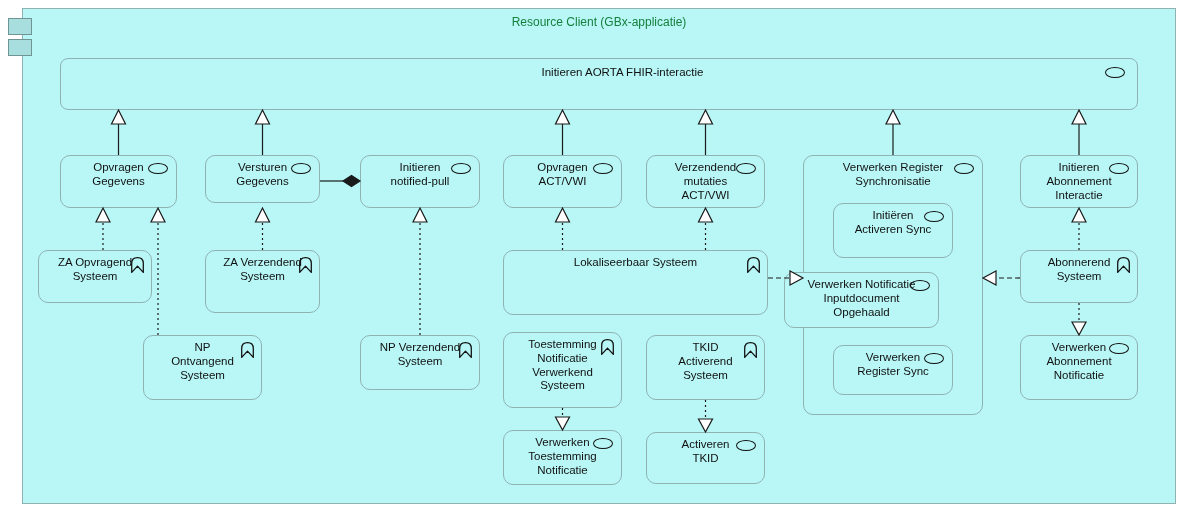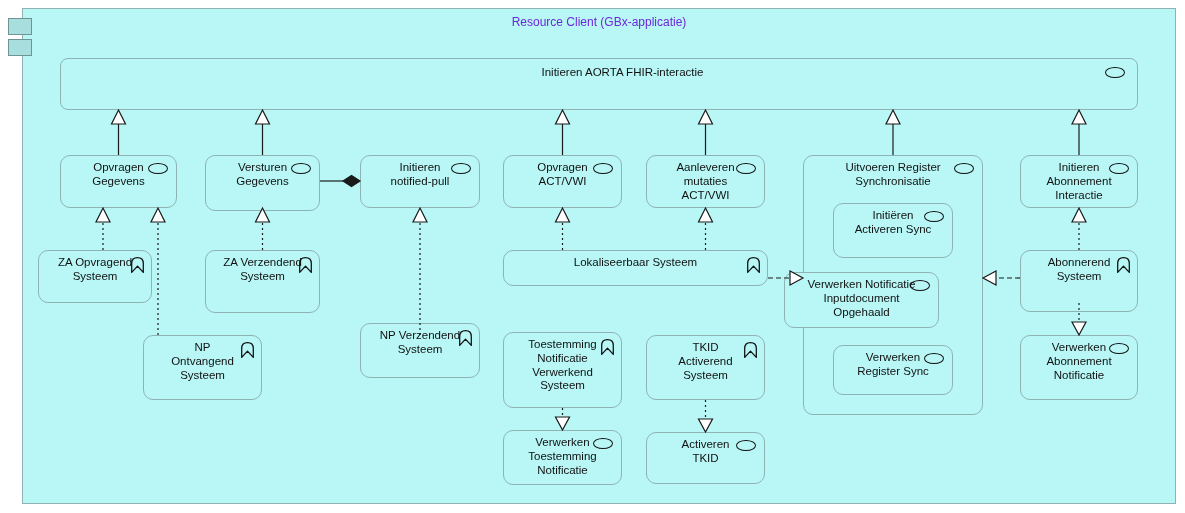--- a/index.html
+++ b/index.html
@@ -1,20 +1,20 @@
 <!DOCTYPE html>
 <html><head>
 <meta charset="utf-8">
 <style>
   html,body{margin:0;padding:0;background:#ffffff;font-family:"Liberation Sans",sans-serif;}
   #canvas{position:relative;width:1185px;height:513px;background:#ffffff;overflow:hidden;}
   .container{position:absolute;left:22px;top:8px;width:1154px;height:496px;
     background:#b9f7f7;border:1px solid #8fb2b2;box-sizing:border-box;}
   .container-title{position:absolute;left:0;top:6px;width:100%;text-align:center;
-    font-size:12px;color:#6d28d9;}
+    font-size:12px;color:#15803d;}
   .comp-sq{position:absolute;width:24px;height:17px;background:#a9dede;border:1px solid #6f9494;box-sizing:border-box;}
   .node{position:absolute;background:#b9f7f7;border:1px solid #8fb2b2;border-radius:10px;
     box-sizing:border-box;font-size:11.5px;color:#111;}
   .node .lbl{display:block;padding:5px 4px 0 4px;text-align:center;white-space:pre-line;line-height:1.2;}
   .bar{border-radius:8px;padding-left:47px;}
   .bar .lbl{padding-top:7px;}
   .oval{position:absolute;right:8px;top:7px;width:20px;height:11px;border:1.4px solid #111;
     border-radius:50%;box-sizing:border-box;}
   .bar .oval{right:12px;top:8px;}
   .chev{position:absolute;right:5px;top:4px;width:17px;height:19px;}
@@ -31,47 +31,47 @@
   <div class="comp-sq" style="left:8px;top:18px;"></div>
   <div class="comp-sq" style="left:8px;top:39px;"></div>
 
   <div class="node bar" style="left:60px;top:58px;width:1078px;height:52px;">
     <span class="oval"></span>
     <span class="lbl">Initieren AORTA FHIR-interactie</span>
   </div>
 
   <div class="node" style="left:803px;top:155px;width:180px;height:260px;">
     <span class="oval"></span>
-    <span class="lbl">Uitvoeren Register
+    <span class="lbl">Verwerken Register
 Synchronisatie</span>
   </div>
 
   <div class="node" style="left:60px;top:155px;width:117px;height:53px;">
     <span class="oval"></span>
     <span class="lbl">Opvragen
 Gegevens</span>
   </div>
-  <div class="node" style="left:205px;top:155px;width:115px;height:56px;">
+  <div class="node" style="left:205px;top:155px;width:115px;height:48px;">
     <span class="oval"></span>
     <span class="lbl">Versturen
 Gegevens</span>
   </div>
   <div class="node" style="left:360px;top:155px;width:120px;height:53px;">
     <span class="oval"></span>
     <span class="lbl">Initieren
 notified-pull</span>
   </div>
   <div class="node" style="left:503px;top:155px;width:119px;height:53px;">
     <span class="oval"></span>
     <span class="lbl">Opvragen
 ACT/VWI</span>
   </div>
   <div class="node" style="left:646px;top:155px;width:119px;height:53px;">
     <span class="oval"></span>
-    <span class="lbl">Aanleveren
+    <span class="lbl">Verzendend
 mutaties
 ACT/VWI</span>
   </div>
   <div class="node" style="left:1020px;top:155px;width:118px;height:53px;">
     <span class="oval"></span>
     <span class="lbl">Initieren
 Abonnement
 Interactie</span>
   </div>
 
@@ -103,49 +103,49 @@
   </div>
   <div class="node" style="left:205px;top:250px;width:115px;height:63px;">
     <span class="chev">
       <svg viewBox="0 0 16 18" width="17" height="19">
           <path d="M2.5 16.5 L2.5 8 Q2.5 2.5 8 2.5 Q13.5 2.5 13.5 8 L13.5 16.5 L8 10.5 Z" fill="none" stroke="#111" stroke-width="1.2" stroke-linejoin="round"></path>
         </svg>
     </span>
     <span class="lbl">ZA Verzendend
 Systeem</span>
   </div>
-  <div class="node" style="left:503px;top:250px;width:265px;height:36px;">
+  <div class="node" style="left:503px;top:250px;width:265px;height:65px;">
     <span class="chev">
       <svg viewBox="0 0 16 18" width="17" height="19">
           <path d="M2.5 16.5 L2.5 8 Q2.5 2.5 8 2.5 Q13.5 2.5 13.5 8 L13.5 16.5 L8 10.5 Z" fill="none" stroke="#111" stroke-width="1.2" stroke-linejoin="round"></path>
         </svg>
     </span>
     <span class="lbl">Lokaliseerbaar Systeem</span>
   </div>
-  <div class="node" style="left:1020px;top:250px;width:118px;height:62px;">
+  <div class="node" style="left:1020px;top:250px;width:118px;height:53px;">
     <span class="chev">
       <svg viewBox="0 0 16 18" width="17" height="19">
           <path d="M2.5 16.5 L2.5 8 Q2.5 2.5 8 2.5 Q13.5 2.5 13.5 8 L13.5 16.5 L8 10.5 Z" fill="none" stroke="#111" stroke-width="1.2" stroke-linejoin="round"></path>
         </svg>
     </span>
     <span class="lbl">Abonnerend
 Systeem</span>
   </div>
 
   <div class="node" style="left:143px;top:335px;width:119px;height:65px;">
     <span class="chev">
       <svg viewBox="0 0 16 18" width="17" height="19">
           <path d="M2.5 16.5 L2.5 8 Q2.5 2.5 8 2.5 Q13.5 2.5 13.5 8 L13.5 16.5 L8 10.5 Z" fill="none" stroke="#111" stroke-width="1.2" stroke-linejoin="round"></path>
         </svg>
     </span>
     <span class="lbl">NP
 Ontvangend
 Systeem</span>
   </div>
-  <div class="node" style="left:360px;top:323px;width:120px;height:55px;">
+  <div class="node" style="left:360px;top:335px;width:120px;height:55px;">
     <span class="chev">
       <svg viewBox="0 0 16 18" width="17" height="19">
           <path d="M2.5 16.5 L2.5 8 Q2.5 2.5 8 2.5 Q13.5 2.5 13.5 8 L13.5 16.5 L8 10.5 Z" fill="none" stroke="#111" stroke-width="1.2" stroke-linejoin="round"></path>
         </svg>
     </span>
     <span class="lbl">NP Verzendend
 Systeem</span>
   </div>
   <div class="node" style="left:503px;top:332px;width:119px;height:76px;">
     <span class="chev">

